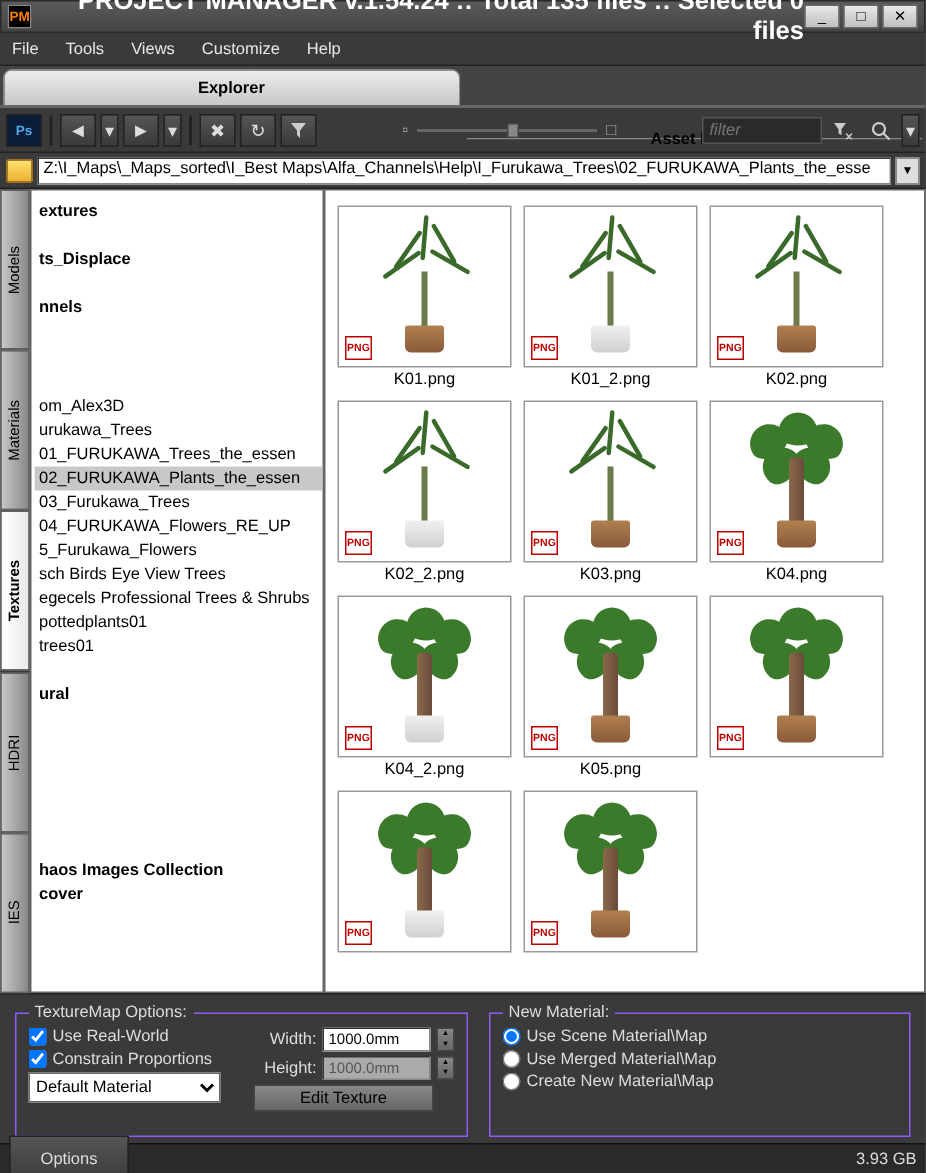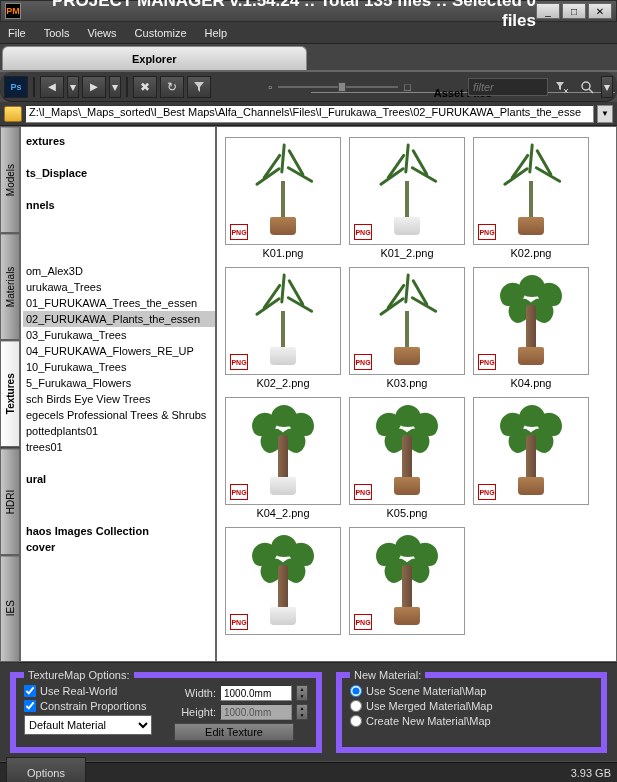--- a/index.html
+++ b/index.html
@@ -15,21 +15,21 @@
 
 .menubar { background: #3a3a3a; height: 22px; display: flex; align-items: center; padding: 0 8px; gap: 18px; border-bottom: 1px solid #222; }
 .menubar .menuitem { color: #e8e8e8; cursor: pointer; }
 
 
 .maintabs { display: flex; height: 28px; background: #444; border-bottom: 2px solid #666; }
 .maintab { flex: 1; background: linear-gradient(#ececec, #c8c8c8); display: flex; align-items: center; justify-content: center; color: #000; font-weight: bold; border: 1px solid #888; border-bottom: none; border-radius: 6px 6px 0 0; margin: 2px 2px 0 2px; }
 .maintab.inactive { background: linear-gradient(#999, #777); color: #000; margin-top: 48px; }
 
 
-.toolbar { background: #3a3a3a; height: 30px; display: flex; align-items: center; padding: 0 4px; gap: 3px; border-bottom: 1px solid #222; border-radius: 12px; }
+.toolbar { background: #3a3a3a; height: 30px; display: flex; align-items: center; padding: 0 4px; gap: 3px; border-bottom: 1px solid #222; }
 .tbtn { width: 24px; height: 22px; background: linear-gradient(#555, #3a3a3a); border: 1px solid #222; display: flex; align-items: center; justify-content: center; color: #ddd; font-size: 12px; }
 .tbtn.ps { background: #0a1e3a; color: #4fa8e8; font-weight: bold; font-size: 9px; }
 .tbtn .arrow { font-size: 13px; }
 .tsep { width: 2px; height: 20px; background: #222; margin: 0 2px; }
 .tslider { flex: 1; display: flex; align-items: center; justify-content: center; gap: 6px; color: #aaa; }
 .tslider .track { width: 120px; height: 2px; background: #666; position: relative; }
 .tslider .thumb { position: absolute; left: 60px; top: -4px; width: 8px; height: 10px; background: #888; border: 1px solid #444; }
 .tinput { width: 80px; height: 18px; background: #2a2a2a; border: 1px solid #555; color: #888; padding: 0 4px; font-style: italic; }
 .tfilter { width: 22px; height: 20px; display: flex; align-items: center; justify-content: center; color: #ccc; }
 
@@ -76,21 +76,21 @@
 .thumb .plant.broad .leaf:nth-child(1){ top:6px; left:-2px; transform: rotate(-30deg);}
 .thumb .plant.broad .leaf:nth-child(2){ top:-2px; left:18px; }
 .thumb .plant.broad .leaf:nth-child(3){ top:6px; left:36px; transform: rotate(30deg);}
 .thumb .plant.broad .leaf:nth-child(4){ top:22px; left:6px; transform: rotate(-50deg);}
 .thumb .plant.broad .leaf:nth-child(5){ top:22px; left:28px; transform: rotate(50deg);}
 .thumb .badge { position: absolute; left: 4px; bottom: 4px; width: 18px; height: 16px; background: #fff; border: 1px solid #b00; display: flex; align-items: center; justify-content: center; font-size: 7px; font-weight: bold; color: #b00; }
 .thumb .cap { text-align: center; padding: 2px 0 0; font-size: 11px; color: #000; }
 
 
 .opts { background: #3a3a3a; padding: 6px 10px 8px; display: flex; gap: 14px; color: #ddd; border-top: 1px solid #222; }
-.opts fieldset { border: 6px solid #8b5cf6; padding: 4px 8px 6px; }
+.opts fieldset { border: 1px solid #8b5cf6; padding: 4px 8px 16px; }
 .opts legend { color: #ddd; padding: 0 4px; font-size: 11px; }
 .opts .col { display: flex; flex-direction: column; gap: 3px; }
 .opts label { display: flex; align-items: center; gap: 4px; font-size: 11px; }
 .opts input[type=checkbox], .opts input[type=radio] { width: 12px; height: 12px; }
 .opts .dim { display:flex; align-items:center; gap:4px; }
 .opts .dimlabel { width: 42px; text-align: right; }
 .opts .diminput { width: 72px; height: 16px; background: #fff; border: 1px inset #888; font-size: 10px; padding: 0 3px; }
 .opts .diminput.disabled { background: #aaa; color: #555; }
 .opts .spin { width: 12px; height: 16px; background: linear-gradient(#888,#666); border: 1px solid #444; display:flex; flex-direction:column; }
 .opts .spin div { flex:1; font-size:5px; color:#000; text-align:center; line-height:6px; }
@@ -166,21 +166,21 @@
       <svg width="14" height="14" viewBox="0 0 14 14">
         <circle cx="6" cy="6" r="4" fill="none" stroke="#ccc" stroke-width="1.5"></circle>
         <line x1="9" y1="9" x2="13" y2="13" stroke="#ccc" stroke-width="1.5"></line>
       </svg>
     </div>
   <div class="tbtn" style="width:12px;">▾</div>
 </div>
 
 <div class="pathbar">
   <div class="folder"></div>
-  <div class="pathinput">Z:\I_Maps\_Maps_sorted\I_Best Maps\Alfa_Channels\Files\I_Furukawa_Trees\02_FURUKAWA_Plants_the_esse</div>
+  <div class="pathinput">Z:\I_Maps\_Maps_sorted\I_Best Maps\Alfa_Channels\Help\I_Furukawa_Trees\02_FURUKAWA_Plants_the_esse</div>
   <div class="dd">▼</div>
 </div>
 
 <div class="content">
   <div class="vtabs">
     <div class="vtab">Models</div>
     <div class="vtab">Materials</div>
     <div class="vtab active">Textures</div>
     <div class="vtab">HDRI</div>
     <div class="vtab">IES</div>
@@ -194,30 +194,29 @@
         <div class="item">&nbsp;</div>
         <div class="item bold">nnels</div>
       </div>
       <div class="grp" style="top: 136px;">
         <div class="item">om_Alex3D</div>
         <div class="item">urukawa_Trees</div>
         <div class="item">01_FURUKAWA_Trees_the_essen</div>
         <div class="item sel">02_FURUKAWA_Plants_the_essen</div>
         <div class="item">03_Furukawa_Trees</div>
         <div class="item">04_FURUKAWA_Flowers_RE_UP</div>
-        <div class="item">10_Furukawa_Trees</div>
         <div class="item">5_Furukawa_Flowers</div>
         <div class="item">sch Birds Eye View Trees</div>
         <div class="item">egecels Professional Trees &amp; Shrubs</div>
         <div class="item">pottedplants01</div>
         <div class="item">trees01</div>
         <div class="item">&nbsp;</div>
         <div class="item bold">ural</div>
       </div>
-      <div class="grp" style="top: 396px;">
+      <div class="grp" style="top: 445px;">
         <div class="item bold">haos Images Collection</div>
         <div class="item bold">cover</div>
       </div>
     </div>
 
   <div class="gridwrap">
     <div class="grid" id="grid">
         <div class="thumb">
           <div class="imgbox">
     <div class="plant palm">

